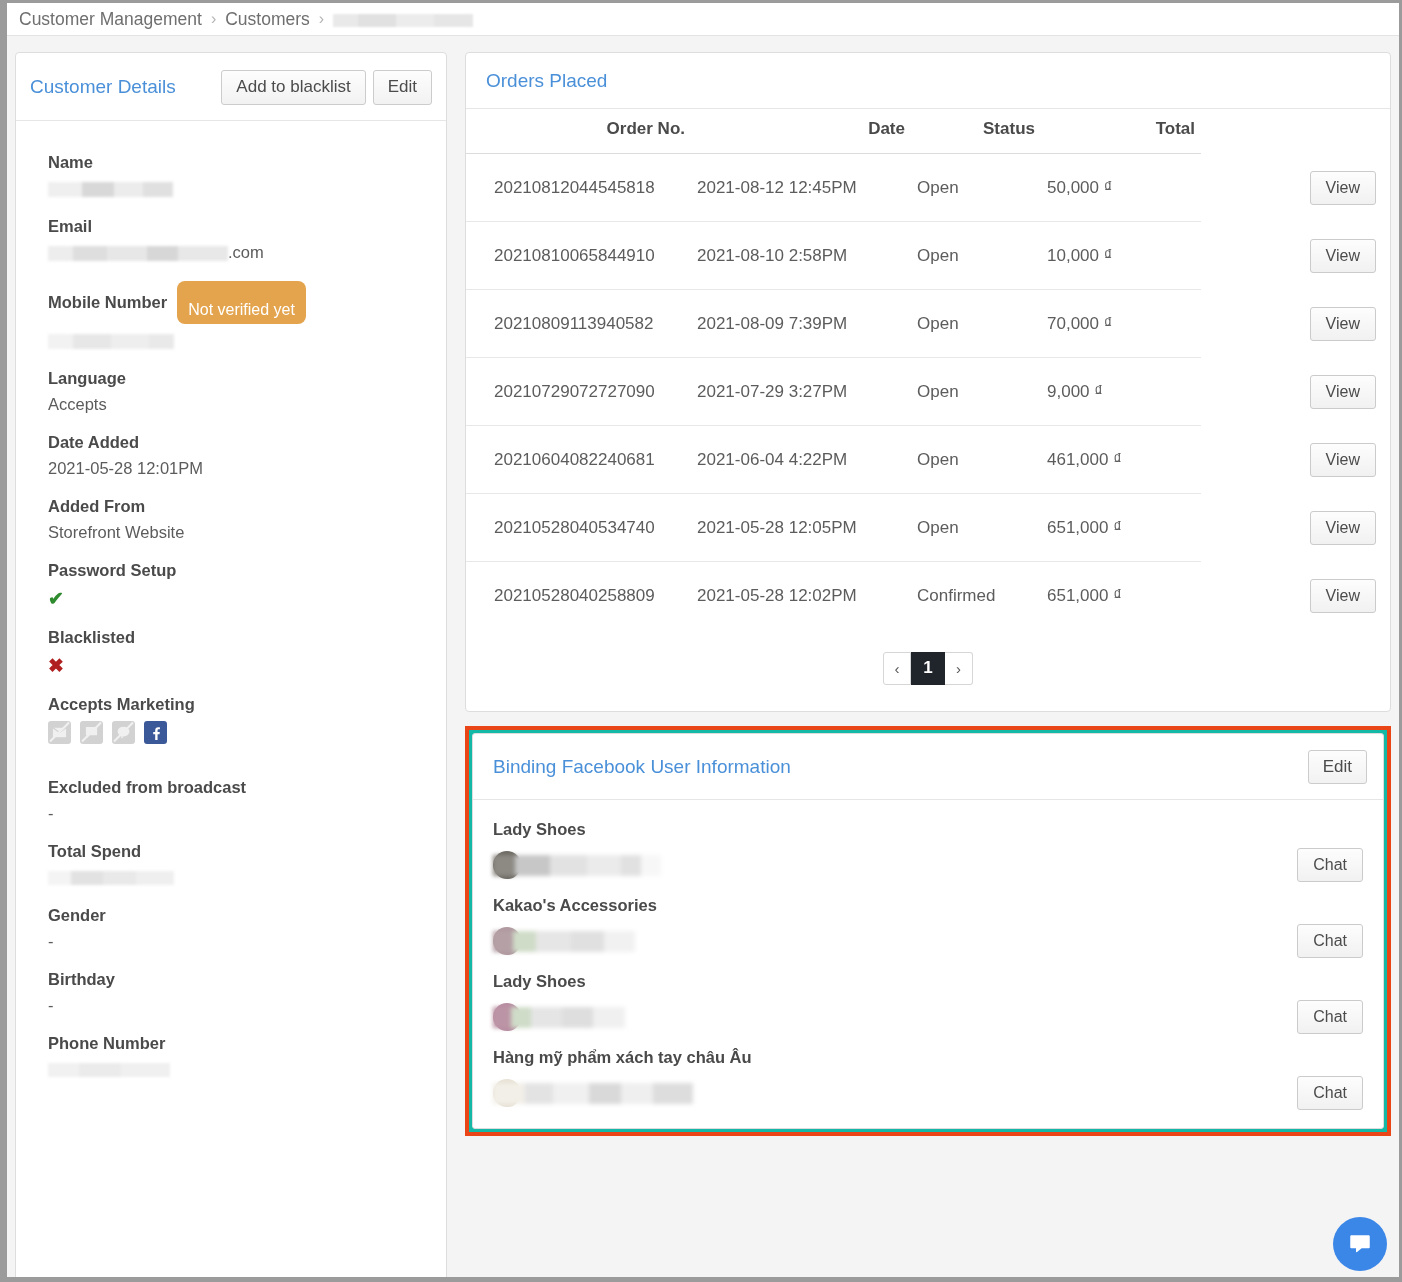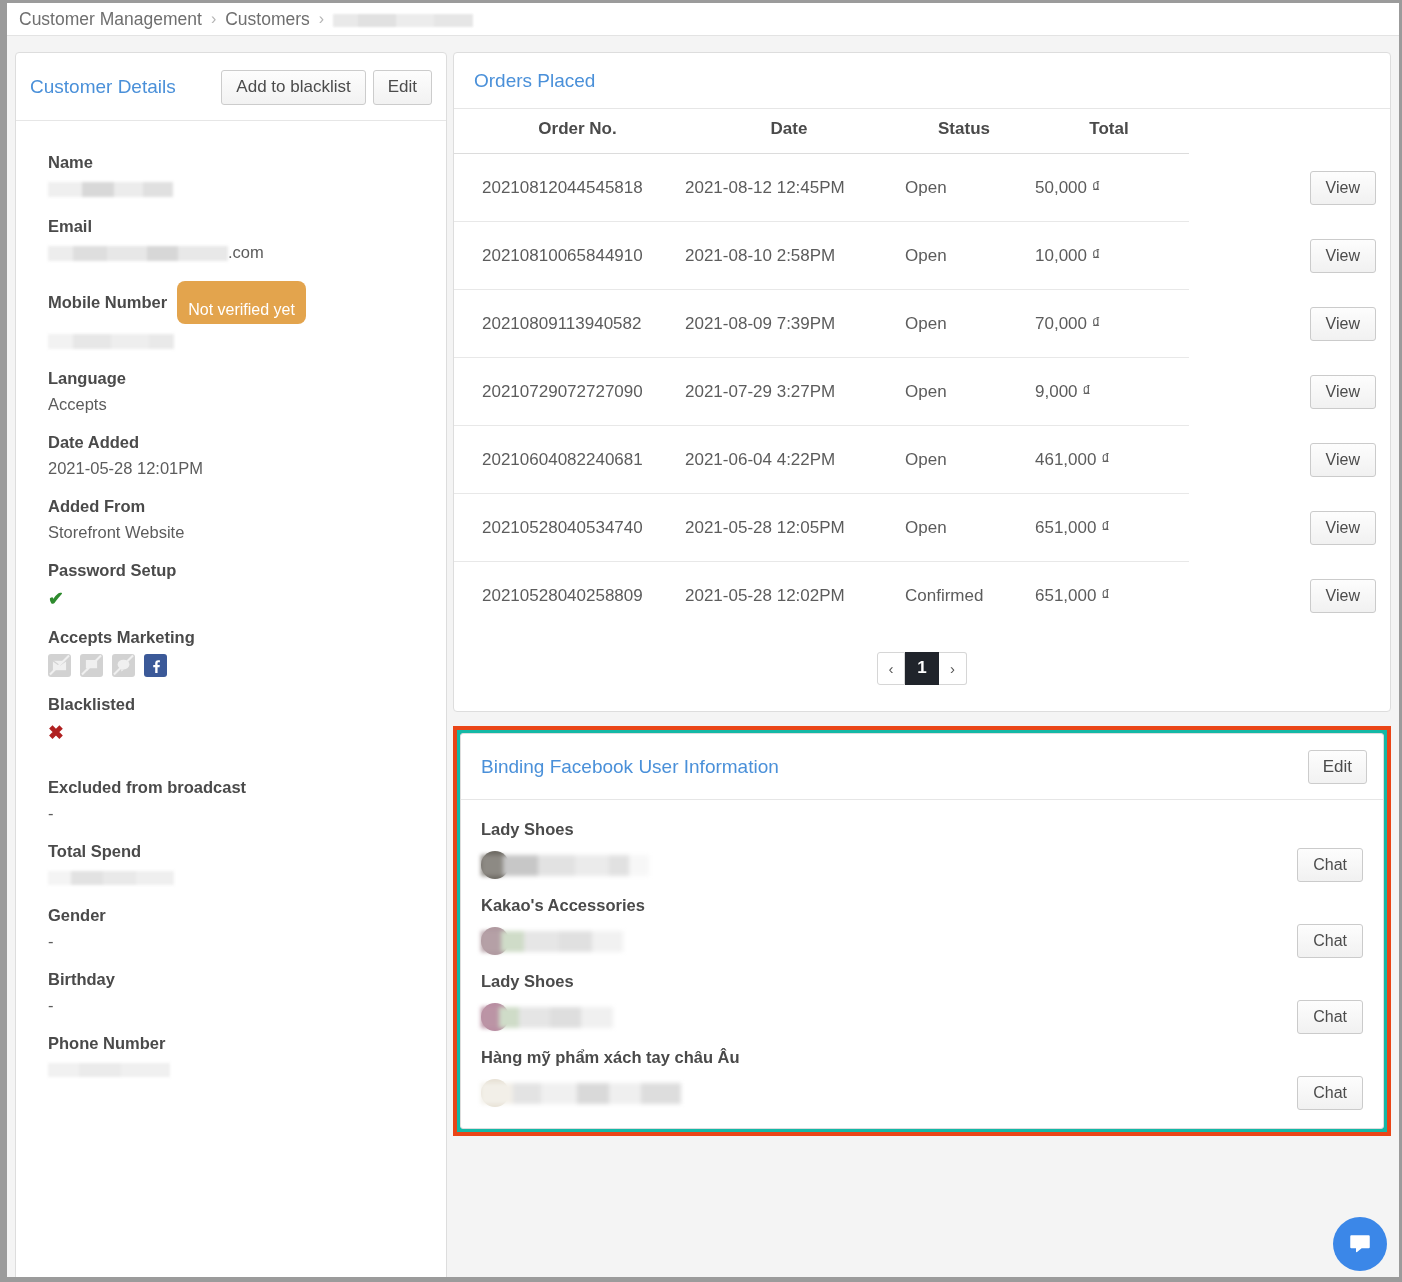--- a/index.html
+++ b/index.html
@@ -48,21 +48,21 @@
     filter: blur(1.2px);
     opacity: .85;
     position: relative; top: 1px;
   }
 
   
   .page {
     position: relative;
     padding: 16px 8px 0 8px;
     display: flex;
-    gap: 6px;
+    gap: 18px;
     align-items: flex-start;
   }
   .card {
     background: #ffffff;
     border: 1px solid #dddddd;
     border-radius: 4px;
   }
 
   
   .col-left { width: 432px; flex: 0 0 432px; }
@@ -164,21 +164,21 @@
 
   
   .col-right { flex: 1; display: flex; flex-direction: column; gap: 14px; }
 
   .orders-card { padding-bottom: 10px; }
   .orders-head { padding: 17px 20px 16px 20px; }
   .orders-head .panel-title { font-size: 19px; }
 
   table.orders { width: 100%; border-collapse: collapse; }
   table.orders th {
-    text-align: center;
+    text-align: right;
     font-size: 17px;
     font-weight: bold;
     color: #4a4a4a;
     padding: 10px 6px 14px 6px;
     border-top: 1px solid #e6e6e6;
     border-bottom: 1px solid #dcdcdc;
   }
   table.orders th.th-act { border-bottom: none; }
   table.orders td {
     font-size: 17px;
@@ -361,20 +361,25 @@
           </div>
 
           <div class="field">
             <div class="field-label">Added From</div>
             <div class="field-value">Storefront Website</div>
           </div>
 
           <div class="field">
             <div class="field-label">Password Setup</div>
             <div class="field-value icon-check">✔</div>
+          </div>
+
+          <div class="field">
+            <div class="field-label">Blacklisted</div>
+            <div class="field-value icon-cross">✖</div>
           </div>
 
           <div class="field">
             <div class="field-label">Accepts Marketing</div>
             <div class="marketing-icons">
               <span class="mk-icon off">
                 <svg width="15" height="15" viewBox="0 0 16 16">
                     <path d="M1 3h14v10H1z" fill="#f0f0f0"></path>
                     <path d="M1 3l7 5 7-5" stroke="#d2d2d2" stroke-width="1.3" fill="none"></path>
                   </svg>
@@ -394,25 +399,20 @@
                 <span class="mk-slash"></span>
               </span>
               <span class="mk-icon fb">
                 <svg width="15" height="15" viewBox="0 0 16 16">
                     <path d="M10.2 16V9.8h2.1l.31-2.42h-2.41V5.83c0-.7.2-1.18 1.2-1.18h1.29V2.49c-.22-.03-.99-.1-1.88-.1-1.86 0-3.13 1.13-3.13 3.22v1.77H5.57V9.8h2.11V16z"></path>
                   </svg>
               </span>
             </div>
           </div>
 
-          <div class="field">
-            <div class="field-label">Blacklisted</div>
-            <div class="field-value icon-cross">✖</div>
-          </div>
-
           <div class="field" style="margin-top:34px">
             <div class="field-label">Excluded from broadcast</div>
             <div class="field-value">-</div>
           </div>
 
           <div class="field">
             <div class="field-label">Total Spend</div>
             <div class="field-value">
               <span class="redact r-spend"></span>
             </div>

